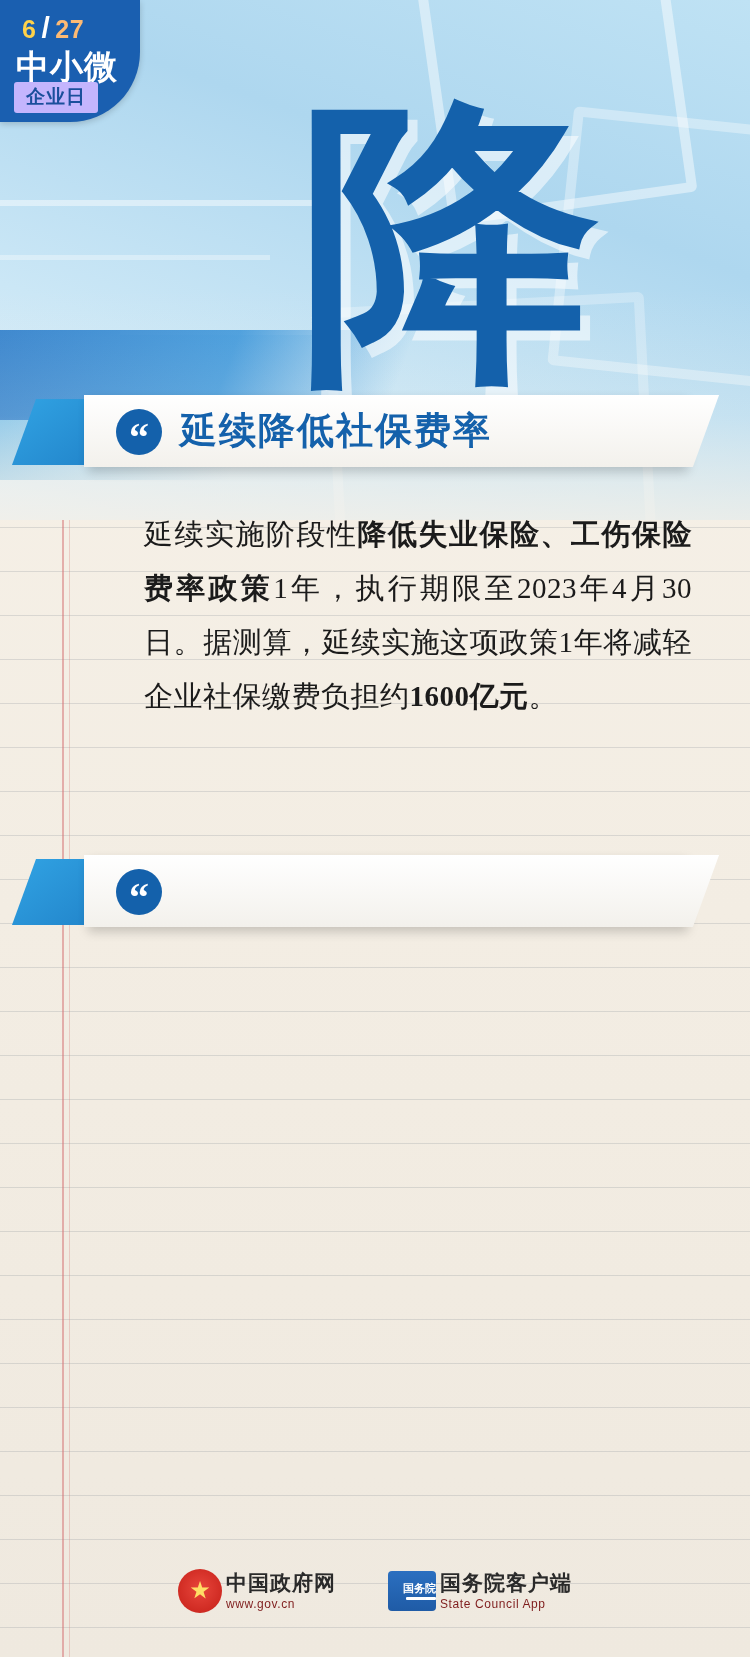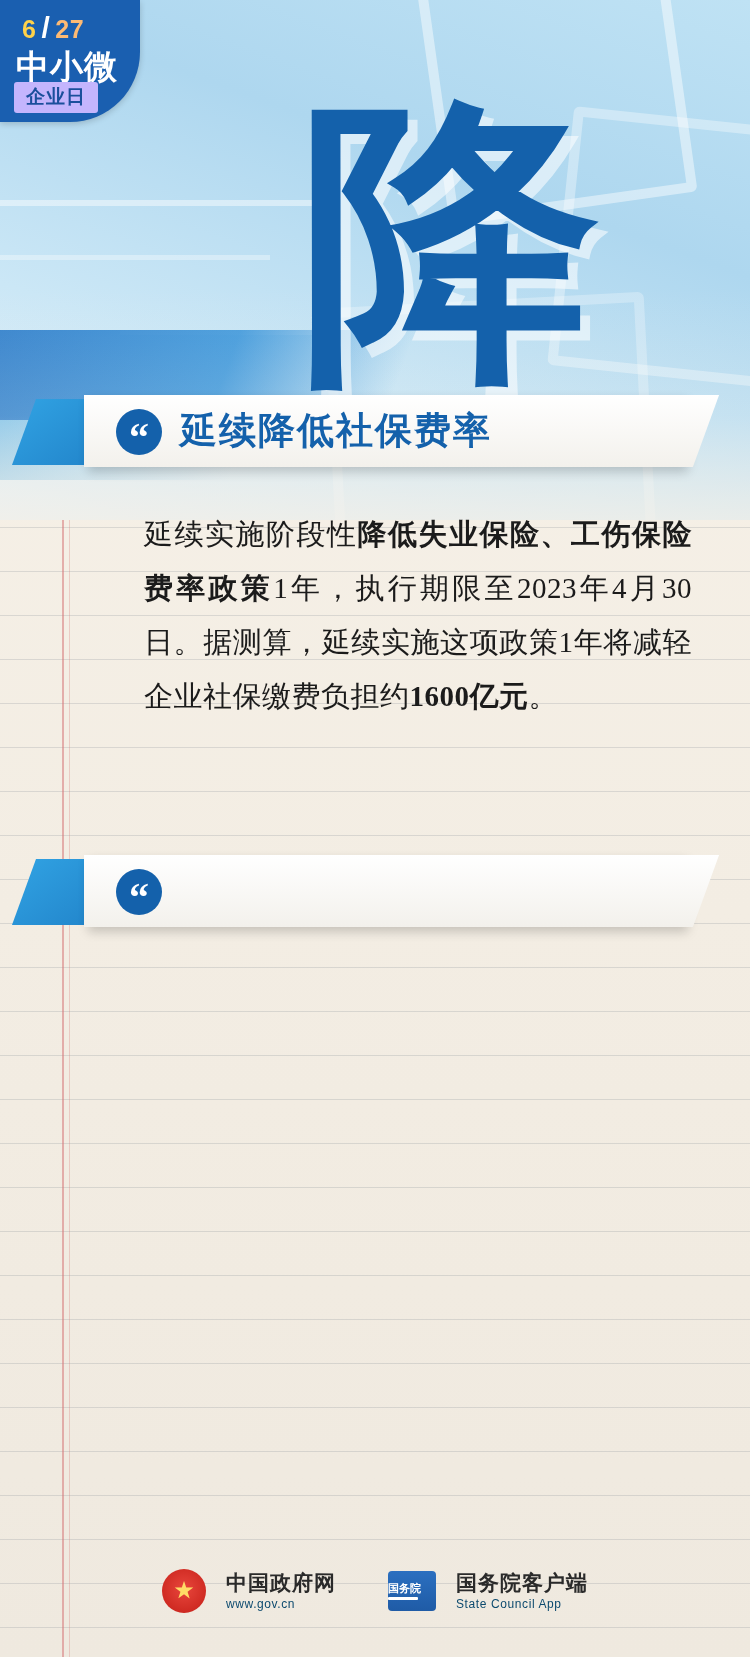--- a/index.html
+++ b/index.html
@@ -265,21 +265,21 @@
     bottom: 44px;
     width: 750px;
     display: flex;
     align-items: center;
     justify-content: center;
     gap: 52px;
   }
   .foot-item {
     display: flex;
     align-items: center;
-    gap: 20px;
+    gap: 4px;
   }
   .foot-emblem {
     width: 44px;
     height: 44px;
     border-radius: 50%;
     background: radial-gradient(circle at 50% 45%, #e8463c 0%, #cf2a22 70%, #b11f18 100%);
     position: relative;
   }
   .foot-emblem::after {
     content: "★";
@@ -296,21 +296,21 @@
     height: 40px;
     border-radius: 4px;
     background: linear-gradient(180deg, #2b6fc0 0%, #1f5ba6 100%);
     color: #ffffff;
     font-family: "Liberation Sans", "DejaVu Sans", sans-serif;
     font-size: 11px;
     font-weight: bold;
     line-height: 12px;
     display: flex;
     flex-direction: column;
-    align-items: flex-start;
+    align-items: flex-end;
     justify-content: center;
     padding: 3px 0;
     box-sizing: border-box;
   }
   .foot-badge2 .b2-line {
     width: 30px;
     height: 3px;
     background: #ffffff;
     margin-top: 3px;
     border-radius: 1px;
@@ -323,21 +323,21 @@
   .foot-main {
     font-family: "Liberation Sans", "DejaVu Sans", sans-serif;
     font-size: 21px;
     font-weight: bold;
     color: #2a2a2a;
     letter-spacing: 1px;
   }
   .foot-sub {
     font-family: "Liberation Sans", "DejaVu Sans", sans-serif;
     font-size: 12px;
-    color: #0c4a6e;
+    color: #7f1d1d;
     letter-spacing: 0.6px;
     margin-top: 3px;
   }
 </style>
 </head>
 <body>
 
 <div class="poster">
 
   <div class="paper"></div>

